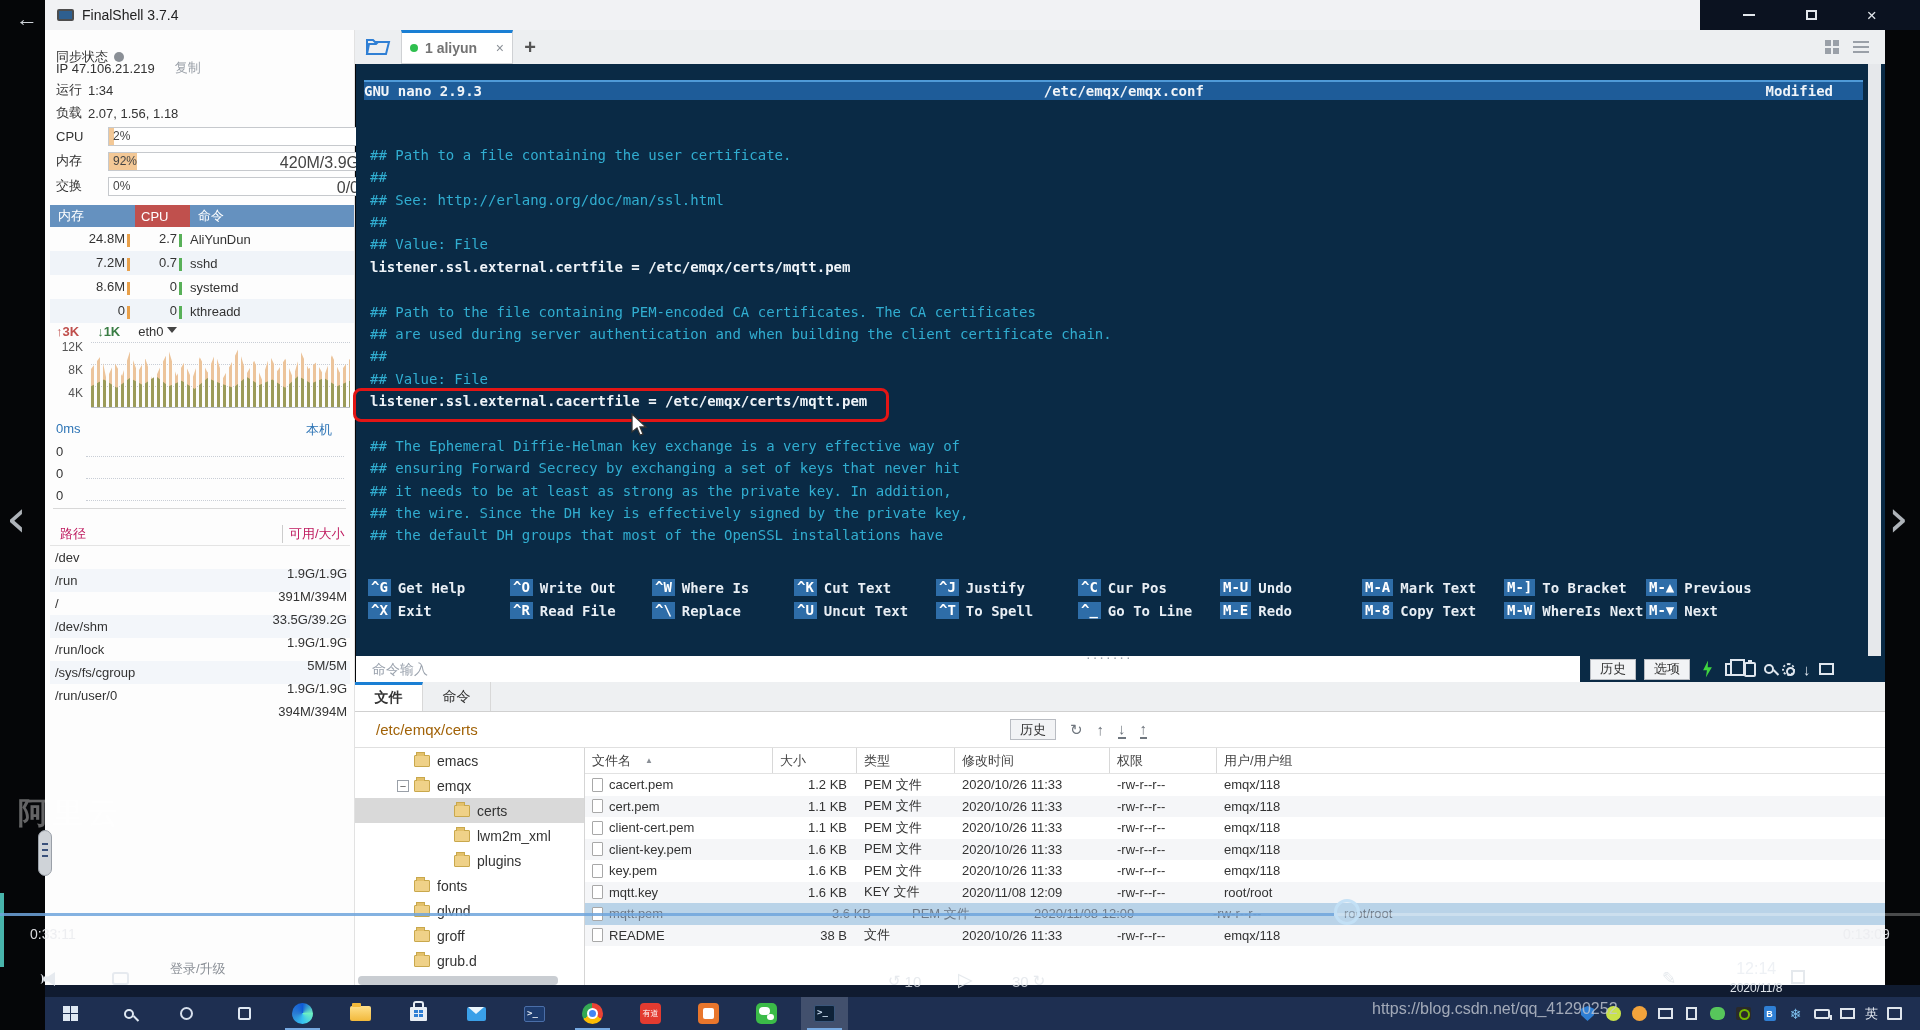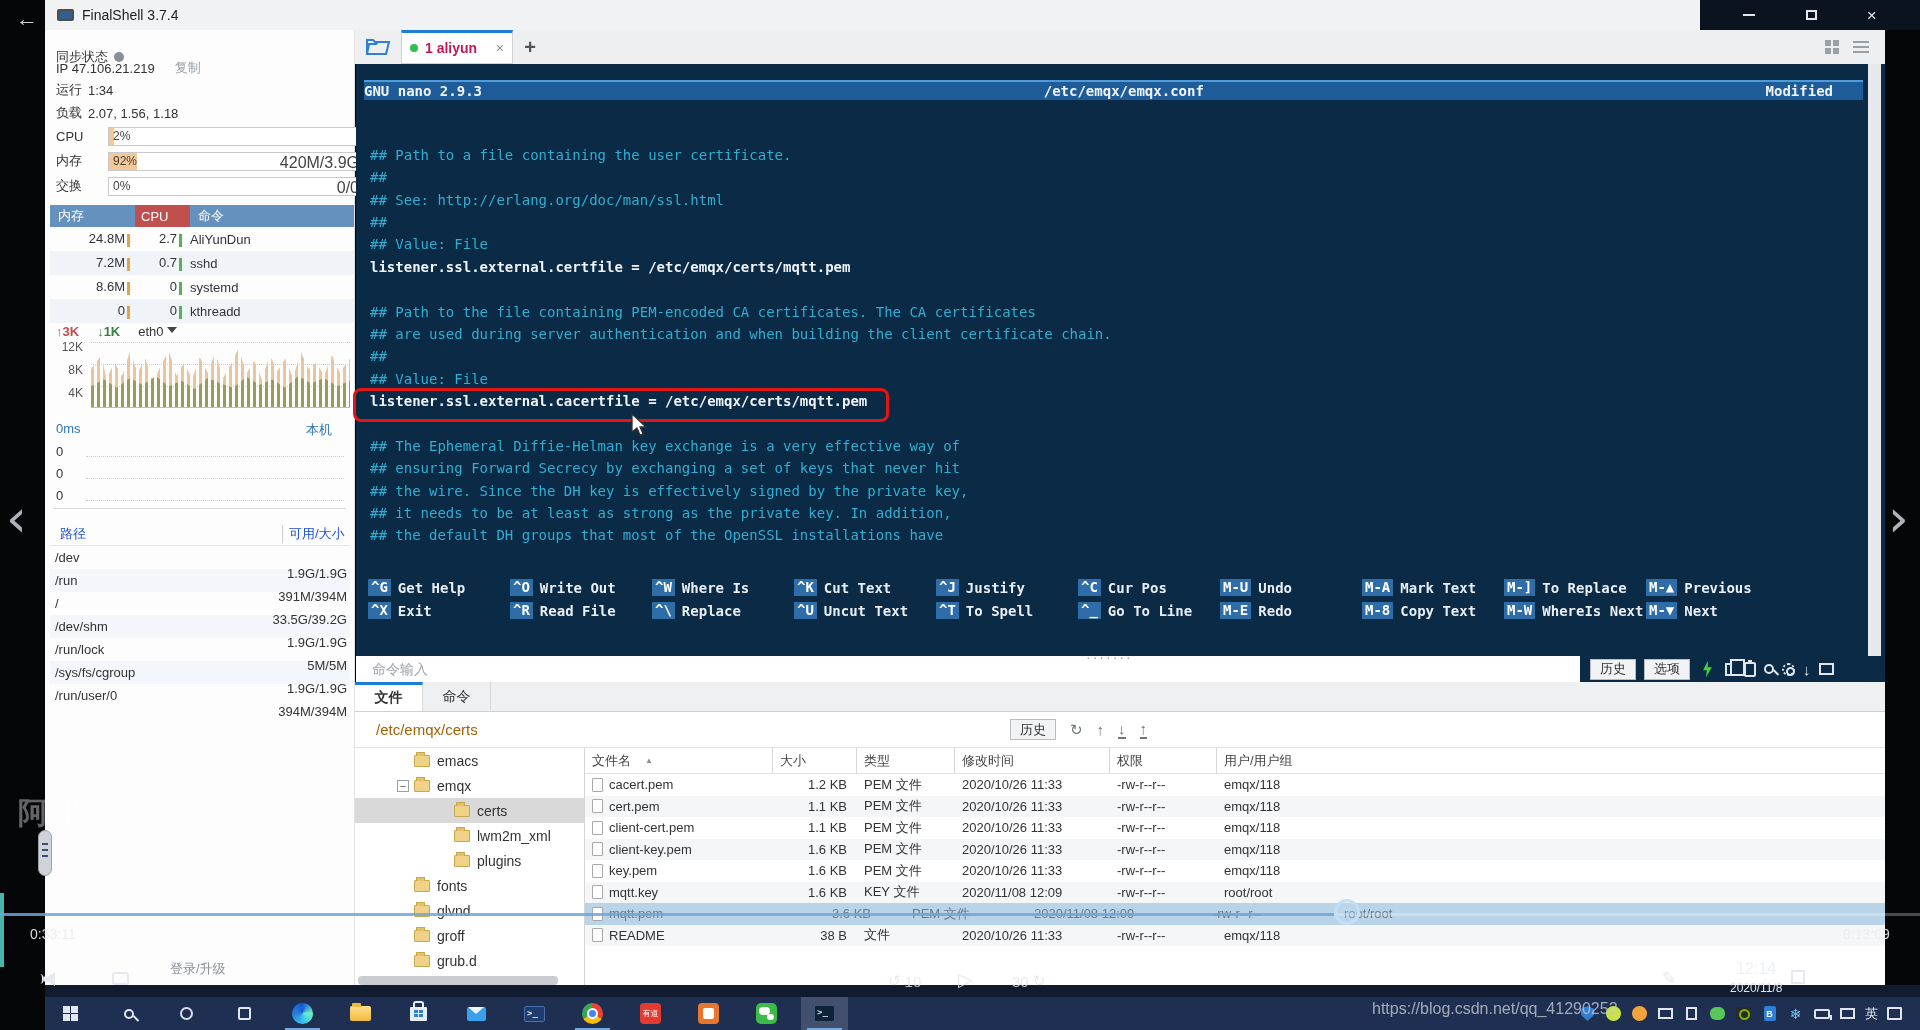--- a/index.html
+++ b/index.html
@@ -54,35 +54,35 @@
   .bars.olive{background:repeating-linear-gradient(90deg,#9b9b59 0 3px,rgba(0,0,0,0) 3px 6px);
     clip-path:polygon(0 100%,0 70%,5% 60%,10% 72%,15% 58%,20% 68%,25% 55%,30% 70%,35% 62%,40% 74%,45% 58%,50% 66%,55% 72%,60% 56%,65% 68%,70% 60%,75% 72%,80% 55%,85% 66%,90% 58%,95% 70%,100% 62%,100% 100%);}
   .ping-ms{position:absolute;left:11px;top:391px;color:#2e75b6;font-size:13px;}
   .ping-host{position:absolute;right:22px;top:391px;color:#2e75b6;font-size:13px;}
   .ping-rows{position:absolute;left:11px;right:10px;top:410px;}
   .ping-r{height:22px;display:flex;align-items:center;}
   .ping-r .pv{width:30px;color:#333;}
   .ping-r .pl{flex:1;border-bottom:1px dotted #c9ced6;height:1px;margin-top:10px;}
   .sb-div{position:absolute;left:8px;right:8px;top:478px;border-top:1px solid #d8d8d8;}
   .disk{position:absolute;left:5px;right:4px;top:492px;}
-  .disk-h{display:flex;height:24px;align-items:center;color:#1d4ed8;border-bottom:1px solid #e4e4e4;}
+  .disk-h{display:flex;height:24px;align-items:center;color:#be185d;border-bottom:1px solid #e4e4e4;}
   .disk-h .d1{flex:1;padding-left:10px;}
   .disk-h .d2{width:68px;border-left:1px solid #ccc;padding-left:6px;}
   .disk-r{display:flex;height:23px;align-items:center;font-size:13px;}
   .disk-r:nth-child(even){background:#f3f6fa;}
   .disk-r .d1{flex:1;padding-left:5px;}
   .disk-r .d2{width:100px;text-align:right;padding-right:3px;margin-top:32px;}
   .sb-login{position:absolute;left:125px;top:930px;color:#8a8f96;font-size:13px;}
 
   
   .tabbar{left:355px;top:30px;width:1530px;height:34px;background:#edeff1;display:flex;align-items:stretch;}
   .folder-btn{width:46px;display:flex;align-items:center;justify-content:center;}
   .tab{width:112px;margin-top:0;background:#fff;border:1px solid #cfd1d4;border-top:3px solid #1a7fd4;display:flex;align-items:center;gap:7px;padding:0 8px;}
   .tab-dot{width:8px;height:8px;border-radius:50%;background:#2fbf4f;}
-  .tab-label{font-size:14px;color:#be185d;font-weight:bold;}
+  .tab-label{font-size:14px;color:#737373;font-weight:bold;}
   .tab-close{color:#8a8f96;font-size:14px;margin-left:auto;}
   .tab-add{width:34px;display:flex;align-items:center;justify-content:center;color:#555;font-size:20px;font-weight:bold;}
   .tab-right{margin-left:auto;display:flex;align-items:center;gap:14px;padding-right:16px;}
   .grid-ic{width:14px;height:14px;background-image:linear-gradient(#9aa0a8,#9aa0a8),linear-gradient(#9aa0a8,#9aa0a8),linear-gradient(#9aa0a8,#9aa0a8),linear-gradient(#9aa0a8,#9aa0a8);background-size:6px 6px;background-position:0 0,8px 0,0 8px,8px 8px;background-repeat:no-repeat;}
   .list-ic{width:16px;height:12px;background-image:linear-gradient(#9aa0a8,#9aa0a8),linear-gradient(#9aa0a8,#9aa0a8),linear-gradient(#9aa0a8,#9aa0a8);background-size:16px 2px;background-position:0 0,0 5px,0 10px;background-repeat:no-repeat;}
 
   
   .terminal{left:356px;top:64px;width:1529px;height:592px;background:#0a2a45;}
   .nanobar{position:absolute;left:8px;right:22px;top:16px;height:20px;background:#1e5c99;border-top:2px solid #4f9ad8;display:flex;align-items:center;font:bold 14px "DejaVu Sans Mono",monospace;color:#f0f4f8;}
   .nanobar .nb-app{text-align:right;}
@@ -436,22 +436,22 @@
         <div class="t-line t-config">listener.ssl.external.certfile = /etc/emqx/certs/mqtt.pem</div>
         <div class="t-line t-blank"></div>
         <div class="t-line t-comment">## Path to the file containing PEM-encoded CA certificates. The CA certificates</div>
         <div class="t-line t-comment">## are used during server authentication and when building the client certificate chain.</div>
         <div class="t-line t-comment">##</div>
         <div class="t-line t-comment">## Value: File</div>
         <div class="t-line t-config">listener.ssl.external.cacertfile = /etc/emqx/certs/mqtt.pem</div>
         <div class="t-line t-blank"></div>
         <div class="t-line t-comment">## The Ephemeral Diffie-Helman key exchange is a very effective way of</div>
         <div class="t-line t-comment">## ensuring Forward Secrecy by exchanging a set of keys that never hit</div>
+        <div class="t-line t-comment">## it needs to be at least as strong as the private key. In addition,</div>
         <div class="t-line t-comment">## the wire. Since the DH key is effectively signed by the private key,</div>
-        <div class="t-line t-comment">## it needs to be at least as strong as the private key. In addition,</div>
         <div class="t-line t-comment">## the default DH groups that most of the OpenSSL installations have</div>
       </div>
     <div class="sc-grid">
 
     <span class="sc-item">
           <span class="sc-key">^G</span>
           <span>Get Help</span>
         </span>
         <span class="sc-item">
           <span class="sc-key">^O</span>
@@ -476,21 +476,21 @@
         <span class="sc-item">
           <span class="sc-key">M-U</span>
           <span>Undo</span>
         </span>
         <span class="sc-item">
           <span class="sc-key">M-A</span>
           <span>Mark Text</span>
         </span>
         <span class="sc-item">
           <span class="sc-key">M-]</span>
-          <span>To Replace</span>
+          <span>To Bracket</span>
         </span>
         <span class="sc-item">
           <span class="sc-key">M-▲</span>
           <span>Previous</span>
         </span>
         <span class="sc-item">
           <span class="sc-key">^X</span>
           <span>Exit</span>
         </span>
         <span class="sc-item">

